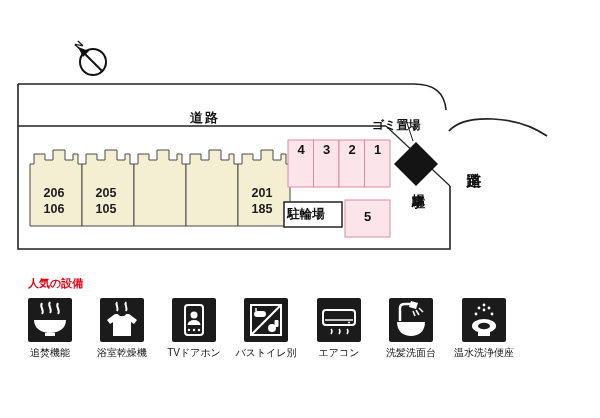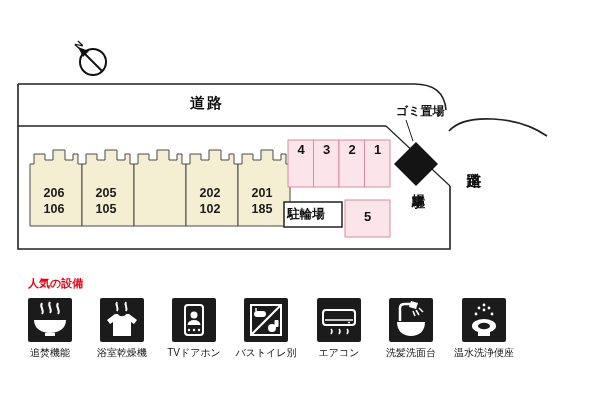--- a/index.html
+++ b/index.html
@@ -3,22 +3,22 @@
 <meta charset="utf-8">
 <style>
   html,body{margin:0;padding:0;background:#fff;}
   .page{
     position:relative;width:600px;height:418px;background:#ffffff;
     font-family:"Liberation Sans","DejaVu Sans",sans-serif;overflow:hidden;color:#111;
   }
   .abs{position:absolute;}
   .plan{position:absolute;left:0;top:0;width:600px;height:268px;}
   .plan-svg{position:absolute;left:0;top:0;}
-  .road-top{left:190px;top:94px;font-size:15px;font-weight:600;letter-spacing:2px;}
-  .gomi{left:372px;top:103px;font-size:12px;font-weight:bold;margin-left:24px;}
+  .road-top{left:190px;top:109px;font-size:13px;font-weight:600;letter-spacing:2px;}
+  .gomi{left:372px;top:117px;font-size:12px;font-weight:bold;}
   .vert{writing-mode:vertical-rl;text-orientation:upright;}
   .parking-lbl{left:409px;top:184px;font-size:13px;font-weight:bold;}
   .road-right{left:464px;top:161px;font-size:15px;font-weight:600;}
   .bldg-num{top:185px;width:48px;text-align:center;font-weight:bold;font-size:12.5px;line-height:16px;color:#1a1a1a;}
   .stall-num{top:142px;width:26px;text-align:center;font-size:13px;font-weight:bold;}
   .stall5-num{left:345px;top:209px;width:45px;text-align:center;font-size:13px;font-weight:bold;}
   .bike-lbl{left:284px;top:206px;width:44px;text-align:center;font-size:12.5px;font-weight:bold;}
   .fac-heading{left:28px;top:276px;font-size:11px;font-weight:bold;color:#e60012;}
   .fac{position:absolute;top:298px;width:74px;display:flex;flex-direction:column;align-items:center;justify-content:flex-end;}
   .fac-label{margin-top:4px;font-size:10px;white-space:nowrap;color:#111;}
@@ -74,24 +74,20 @@
     <div class="abs vert road-right">道路</div>
     <div class="abs bike-lbl">駐輪場</div>
 
     <div class="abs bldg-num" style="left:30px">
       <div>206</div>
       <div>106</div>
     </div>
     <div class="abs bldg-num" style="left:82px">
       <div>205</div>
       <div>105</div>
-    </div>
-    <div class="abs bldg-num" style="left:186px">
-      <div>202</div>
-      <div>102</div>
     </div>
     <div class="abs bldg-num" style="left:238px">
       <div>201</div>
       <div>185</div>
     </div>
 
     <div class="abs stall-num" style="left:288px">4</div>
     <div class="abs stall-num" style="left:313.5px">3</div>
     <div class="abs stall-num" style="left:339px">2</div>
     <div class="abs stall-num" style="left:364.5px">1</div>

